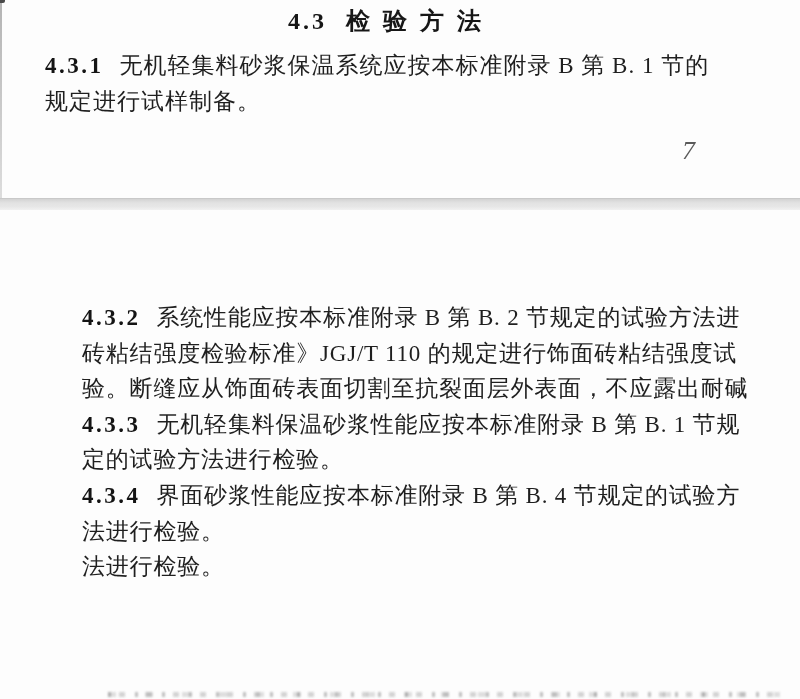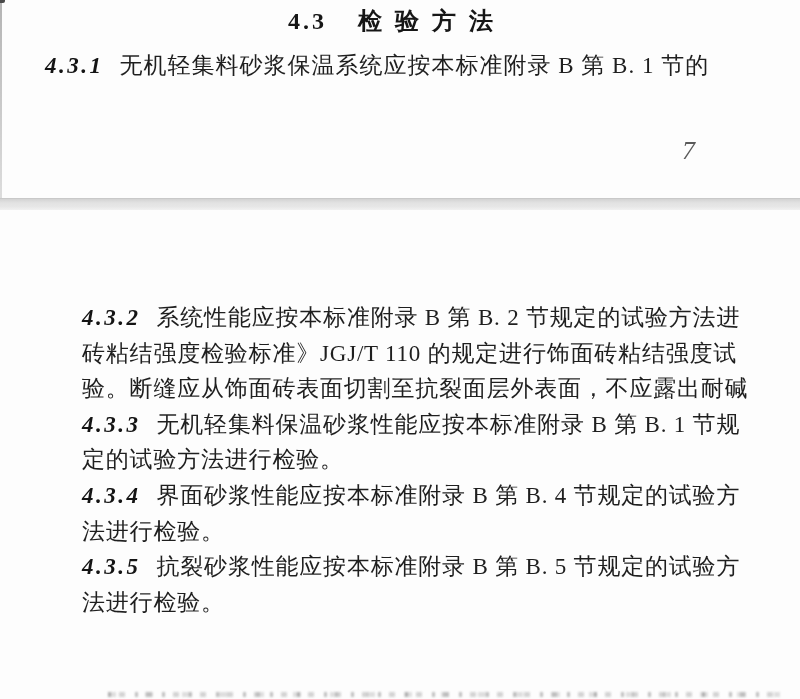--- a/index.html
+++ b/index.html
@@ -43,21 +43,21 @@
     position: absolute;
     left: 288px; top: 5px;
     white-space: nowrap;
     font-weight: bold;
     font-size: 24px;
     color: #161616;
     filter: blur(0.3px);
   }
   .title-num {
     letter-spacing: 3px;
-    margin-right: 31px;
+    margin-right: 19px;
   }
   .title-text {
     letter-spacing: 13px;
     text-align: center;
   }
 
   .para-431 {
     position: absolute;
     left: 45px; top: 47px;
     width: 690px;
@@ -105,21 +105,20 @@
     filter: blur(0.3px);
   }
   .line {
     height: 35.6px;
     white-space: nowrap;
   }
   .clause-num {
     font-weight: bold;
     color: #141414;
     letter-spacing: 2.5px;
-    font-style: italic;
   }
   .clause-num:not(:empty) {
     margin-right: 16px;
   }
 
   
   .cutoff-text-line {
     position: absolute;
     left: 108px; top: 482px;  
     width: 672px; height: 5px;
@@ -146,20 +145,23 @@
     <div class="corner-smudge"></div>
 
     <div class="doc-title">
       <span class="title-num">4.3</span><span class="title-text">检验方法</span>
     </div>
 
     <div class="para-431">
       <div class="line">
         <span class="clause-num">4.3.1</span><span class="clause-text">无机轻集料砂浆保温系统应按本标准附录 B 第 B. 1 节的</span>
       </div>
+      <div class="line">
+        <span class="clause-num"></span><span class="clause-text">规定进行试样制备。</span>
+      </div>
     </div>
 
     <div class="page-number">7</div>
   </div>
 
   <div class="page-divider"></div>
 
   <div class="page-bottom">
     <div class="body-lines">
 
@@ -178,23 +180,20 @@
       <div class="line">
         <span class="clause-num"></span><span class="clause-text">定的试验方法进行检验。</span>
       </div>
       <div class="line">
         <span class="clause-num">4.3.4</span><span class="clause-text">界面砂浆性能应按本标准附录 B 第 B. 4 节规定的试验方</span>
       </div>
       <div class="line">
         <span class="clause-num"></span><span class="clause-text">法进行检验。</span>
       </div>
       <div class="line">
-        <span class="clause-num">4.3.5</span><span class="clause-text">抗裂砂浆性能应按本标准附录 B 第 B. 5 节规定的试验方</span>
-      </div>
-      <div class="line">
         <span class="clause-num"></span><span class="clause-text">法进行检验。</span>
       </div>
 
     </div>
 
     <div class="cutoff-text-line"></div>
   </div>
 
 </div>
 

